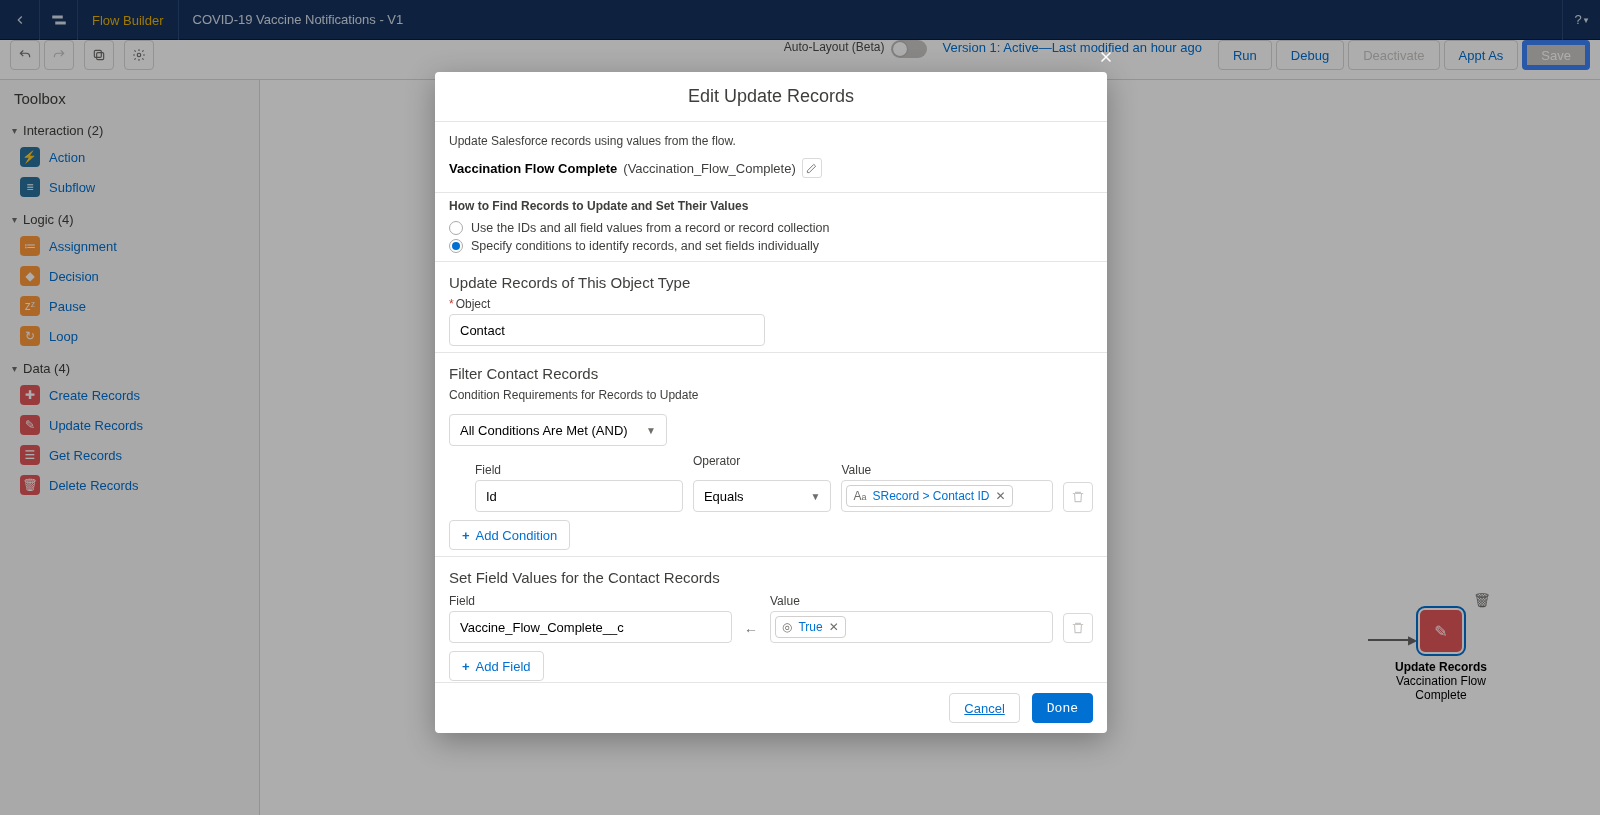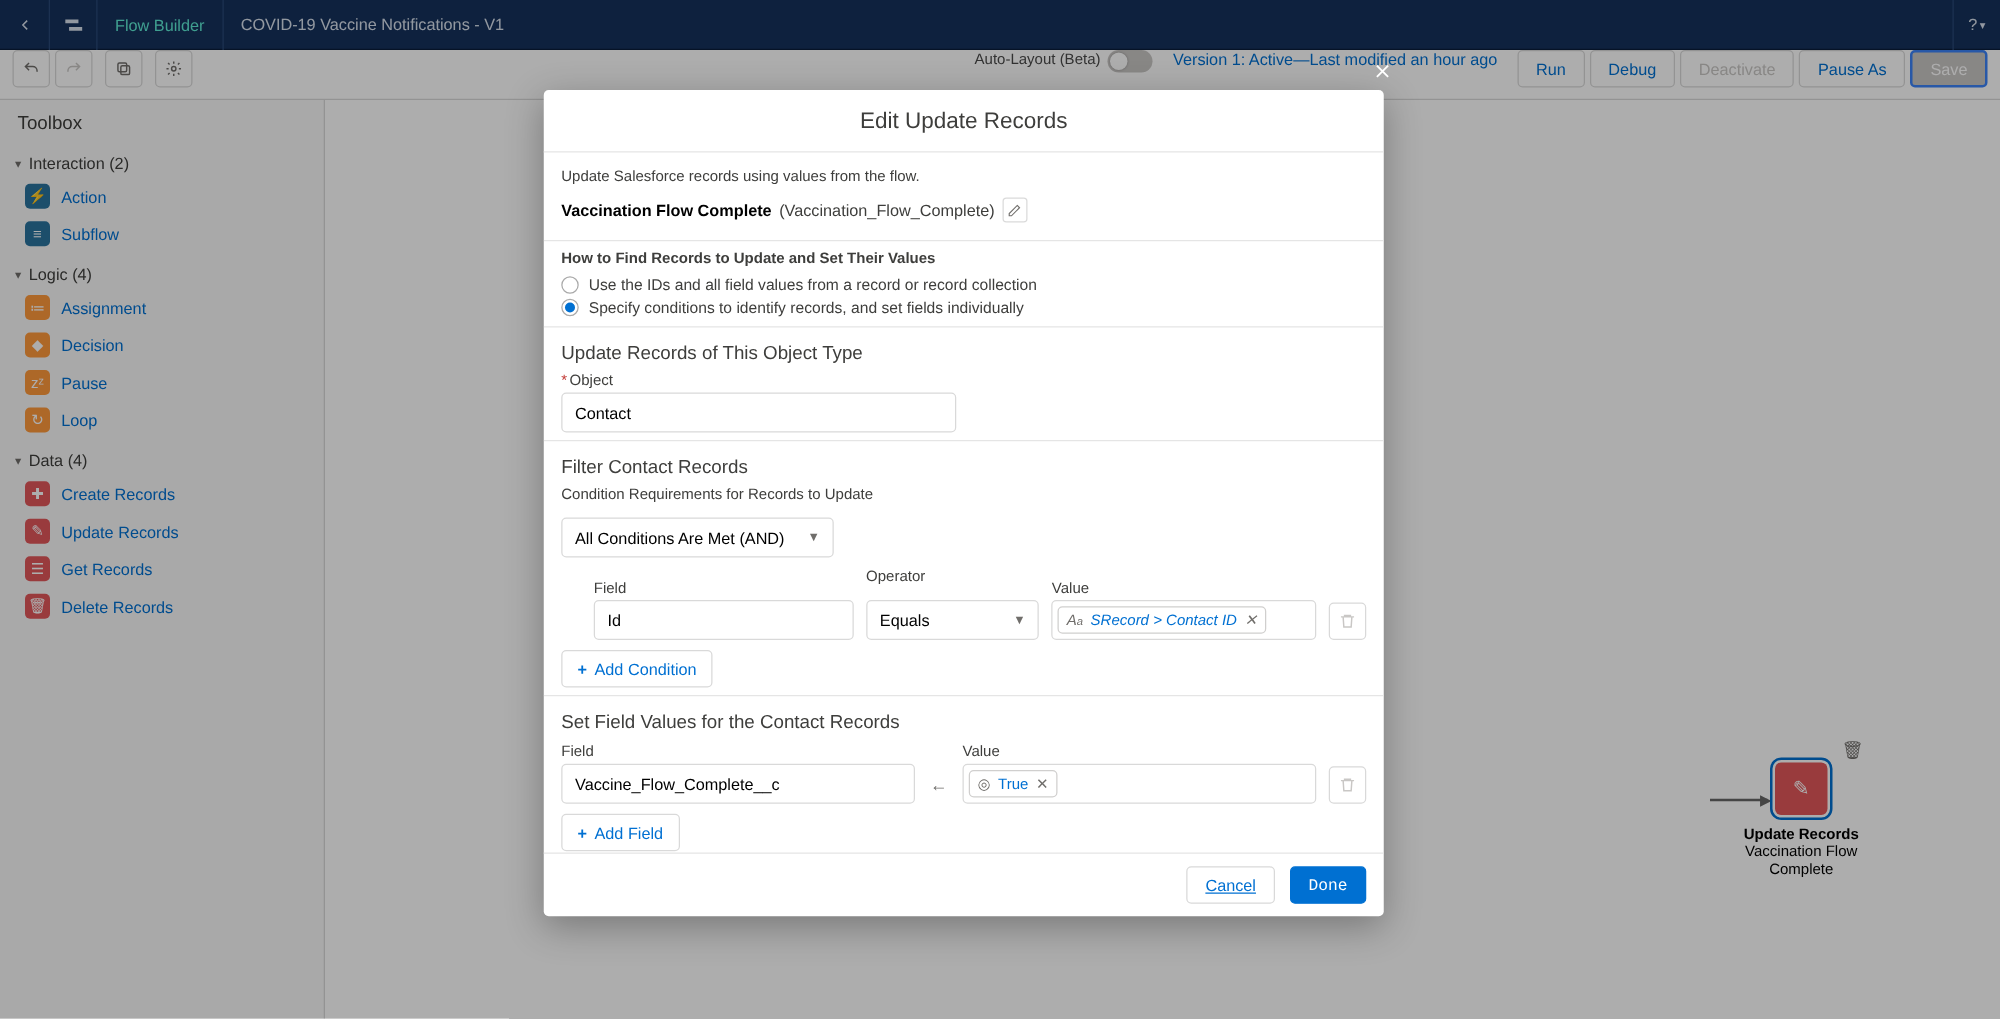--- a/index.html
+++ b/index.html
@@ -2,37 +2,37 @@
 <html><head>
 <meta charset="utf-8">
 <style>
 * { box-sizing: border-box; margin: 0; padding: 0; font-family: -apple-system, BlinkMacSystemFont, "Segoe UI", Arial, sans-serif; }
 body { width: 1600px; height: 815px; overflow: hidden; background: #f3f2f2; position: relative; }
 
 
 .topbar { height: 40px; background: #16325c; display: flex; align-items: center; color: #d8e0ec; font-size: 13px; border-bottom: 1px solid #0a1d3a; }
 .topbar .back { width: 40px; height: 40px; display: flex; align-items: center; justify-content: center; border-right: 1px solid #2a4978; cursor: pointer; }
 .topbar .logo-cell { width: 38px; height: 40px; display: flex; align-items: center; justify-content: center; border-right: 1px solid #2a4978; }
-.topbar .fb { padding: 2px 14px 0 14px; height: 40px; display: flex; align-items: center; font-weight: 400; color: #5eead4; border-right: 1px solid #2a4978;}
+.topbar .fb { padding: 2px 14px 0 14px; height: 40px; display: flex; align-items: center; font-weight: 400; color: #eab308; border-right: 1px solid #2a4978;}
 .topbar .title { padding: 0 14px; color: #d8e0ec; text-align: right; }
 .topbar .spacer { flex: 1; }
 .topbar .help { width: 38px; height: 40px; display: flex; align-items: center; justify-content: center; border-left: 1px solid #2a4978; cursor: pointer; }
 
 
 .actionbar { height: 40px; background: #fff; border-bottom: 1px solid #d9d9d9; display: flex; align-items: flex-start; padding: 0 10px; }
 .iconbtn { width: 30px; height: 30px; border: 1px solid #d9d9d9; border-radius: 4px; display: flex; align-items: center; justify-content: center; margin-right: 4px; background: #fff; cursor: pointer; color: #706e6b; }
 .iconbtn.disabled { color: #c9c7c5; cursor: default; }
 .actionbar .spacer { flex: 1; }
 .actionbar .autolayout-label { font-size: 12px; color: #4b4b4b; margin-right: 6px; }
 .toggle { width: 36px; height: 18px; border-radius: 10px; background: #c9c7c5; position: relative; margin-right: 16px; }
 .toggle .knob { width: 14px; height: 14px; border-radius: 50%; background: #fff; position: absolute; top: 2px; left: 2px; box-shadow: 0 0 2px rgba(0,0,0,.3); }
 .actionbar .version { color: #0070d2; font-size: 13px; margin-right: 12px; }
 .btn { height: 30px; padding: 0 14px; border: 1px solid #d9d9d9; border-radius: 4px; background: #fff; display: inline-flex; align-items: center; justify-content: center; font-size: 13px; color: #0070d2; cursor: pointer; margin-left: 4px; }
 .btn.disabled { color: #c9c7c5; cursor: default; }
-.btn.brand-disabled { background: #c9c7c5; color: #fff; border: 2px solid #3b82f6; }
+.btn.brand-disabled { background: #c9c7c5; color: #fff; border: 5px solid #3b82f6; }
 
 
 .main { display: flex; height: 775px; }
 .sidebar { width: 260px; background: #f9f9f9; border-right: 1px solid #d9d9d9; display: flex; flex-direction: column; }
 .sidebar h2 { font-size: 15px; font-weight: 400; padding: 10px 14px 6px; color: #3e3e3c; }
 .tabs { display: flex; border-bottom: 1px solid #d9d9d9; font-size: 13px; padding-left: 8px; }
 .tab { padding: 8px 12px 6px; margin-right: 6px; cursor: pointer; color: #3e3e3c; }
 .tab.active { border-bottom: 2px solid #0070d2; color: #3e3e3c; font-weight: 400; }
 .section-head { font-size: 13px; color: #3e3e3c; padding: 10px 12px 4px; display: flex; align-items: center; gap: 6px; cursor: pointer; }
 .chev { font-size: 10px; color: #706e6b; }
@@ -170,21 +170,21 @@
   </div>
   <div class="spacer"></div>
   <span class="autolayout-label">Auto-Layout (Beta)</span>
   <div class="toggle">
       <div class="knob"></div>
     </div>
   <span class="version">Version 1: Active—Last modified an hour ago</span>
   <div class="btn">Run</div>
   <div class="btn">Debug</div>
   <div class="btn disabled">Deactivate</div>
-  <div class="btn">Pause As</div>
+  <div class="btn">Appt As</div>
   <div class="btn brand-disabled">Save</div>
 </div>
 
 <div class="main">
 
   <div class="sidebar">
     <h2>Toolbox</h2>
 
     <div class="section-head">
         <span class="chev">▾</span>
@@ -361,21 +361,21 @@
       </div>
       <div class="col-op">
         <label class="field-label">Operator</label>
         <div class="select">
             <span>Equals</span>
             <span style="font-size:10px;color:#706e6b;">▼</span>
           </div>
       </div>
       <div class="col-val">
         <label class="field-label">Value</label>
-        <div class="input" style="padding:12px 4px;font-style:italic;">
+        <div class="input" style="padding:12px 4px;">
           <span class="pill">
               <span style="color:#706e6b;">A<span style="font-size:9px;">a</span></span>
               <span class="pill-text">SRecord &gt; Contact ID</span>
               <span class="x">✕</span>
             </span>
         </div>
       </div>
       <div class="del">
         <svg width="14" height="14" viewBox="0 0 24 24" fill="none" stroke="#c9c7c5" stroke-width="2">
             <path d="M3 6h18M8 6V4h8v2M6 6l1 14h10l1-14"></path>

